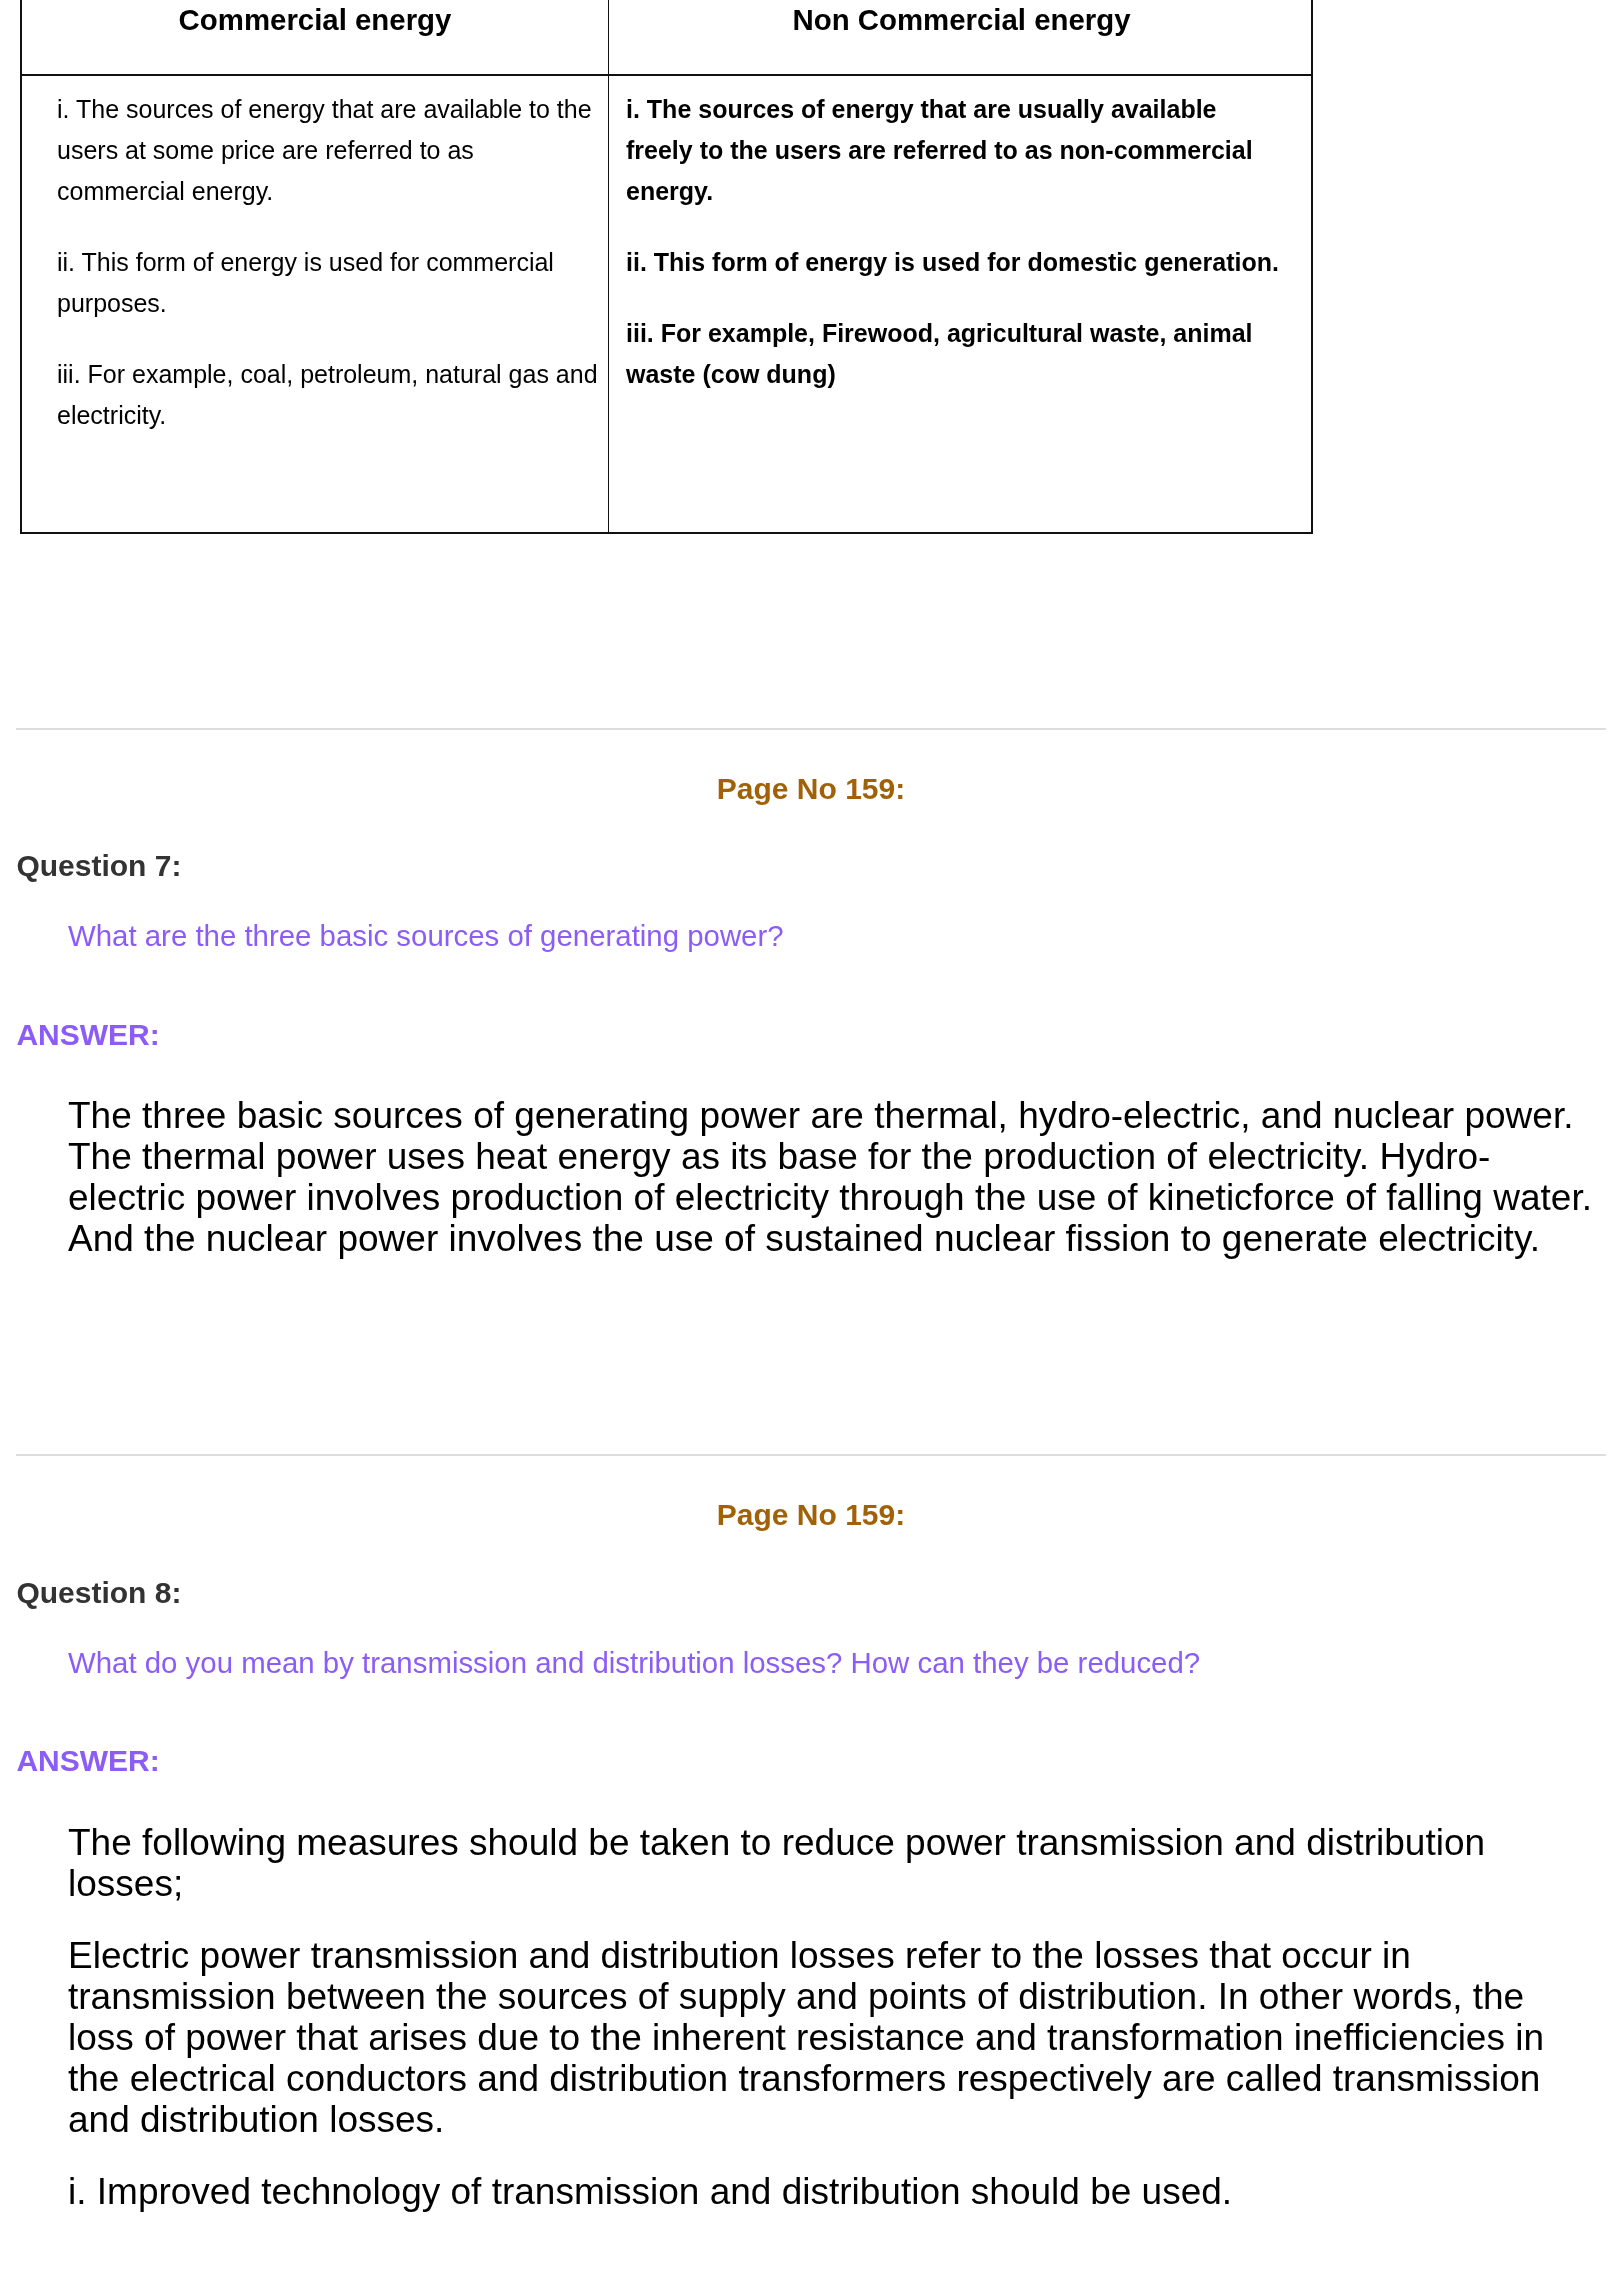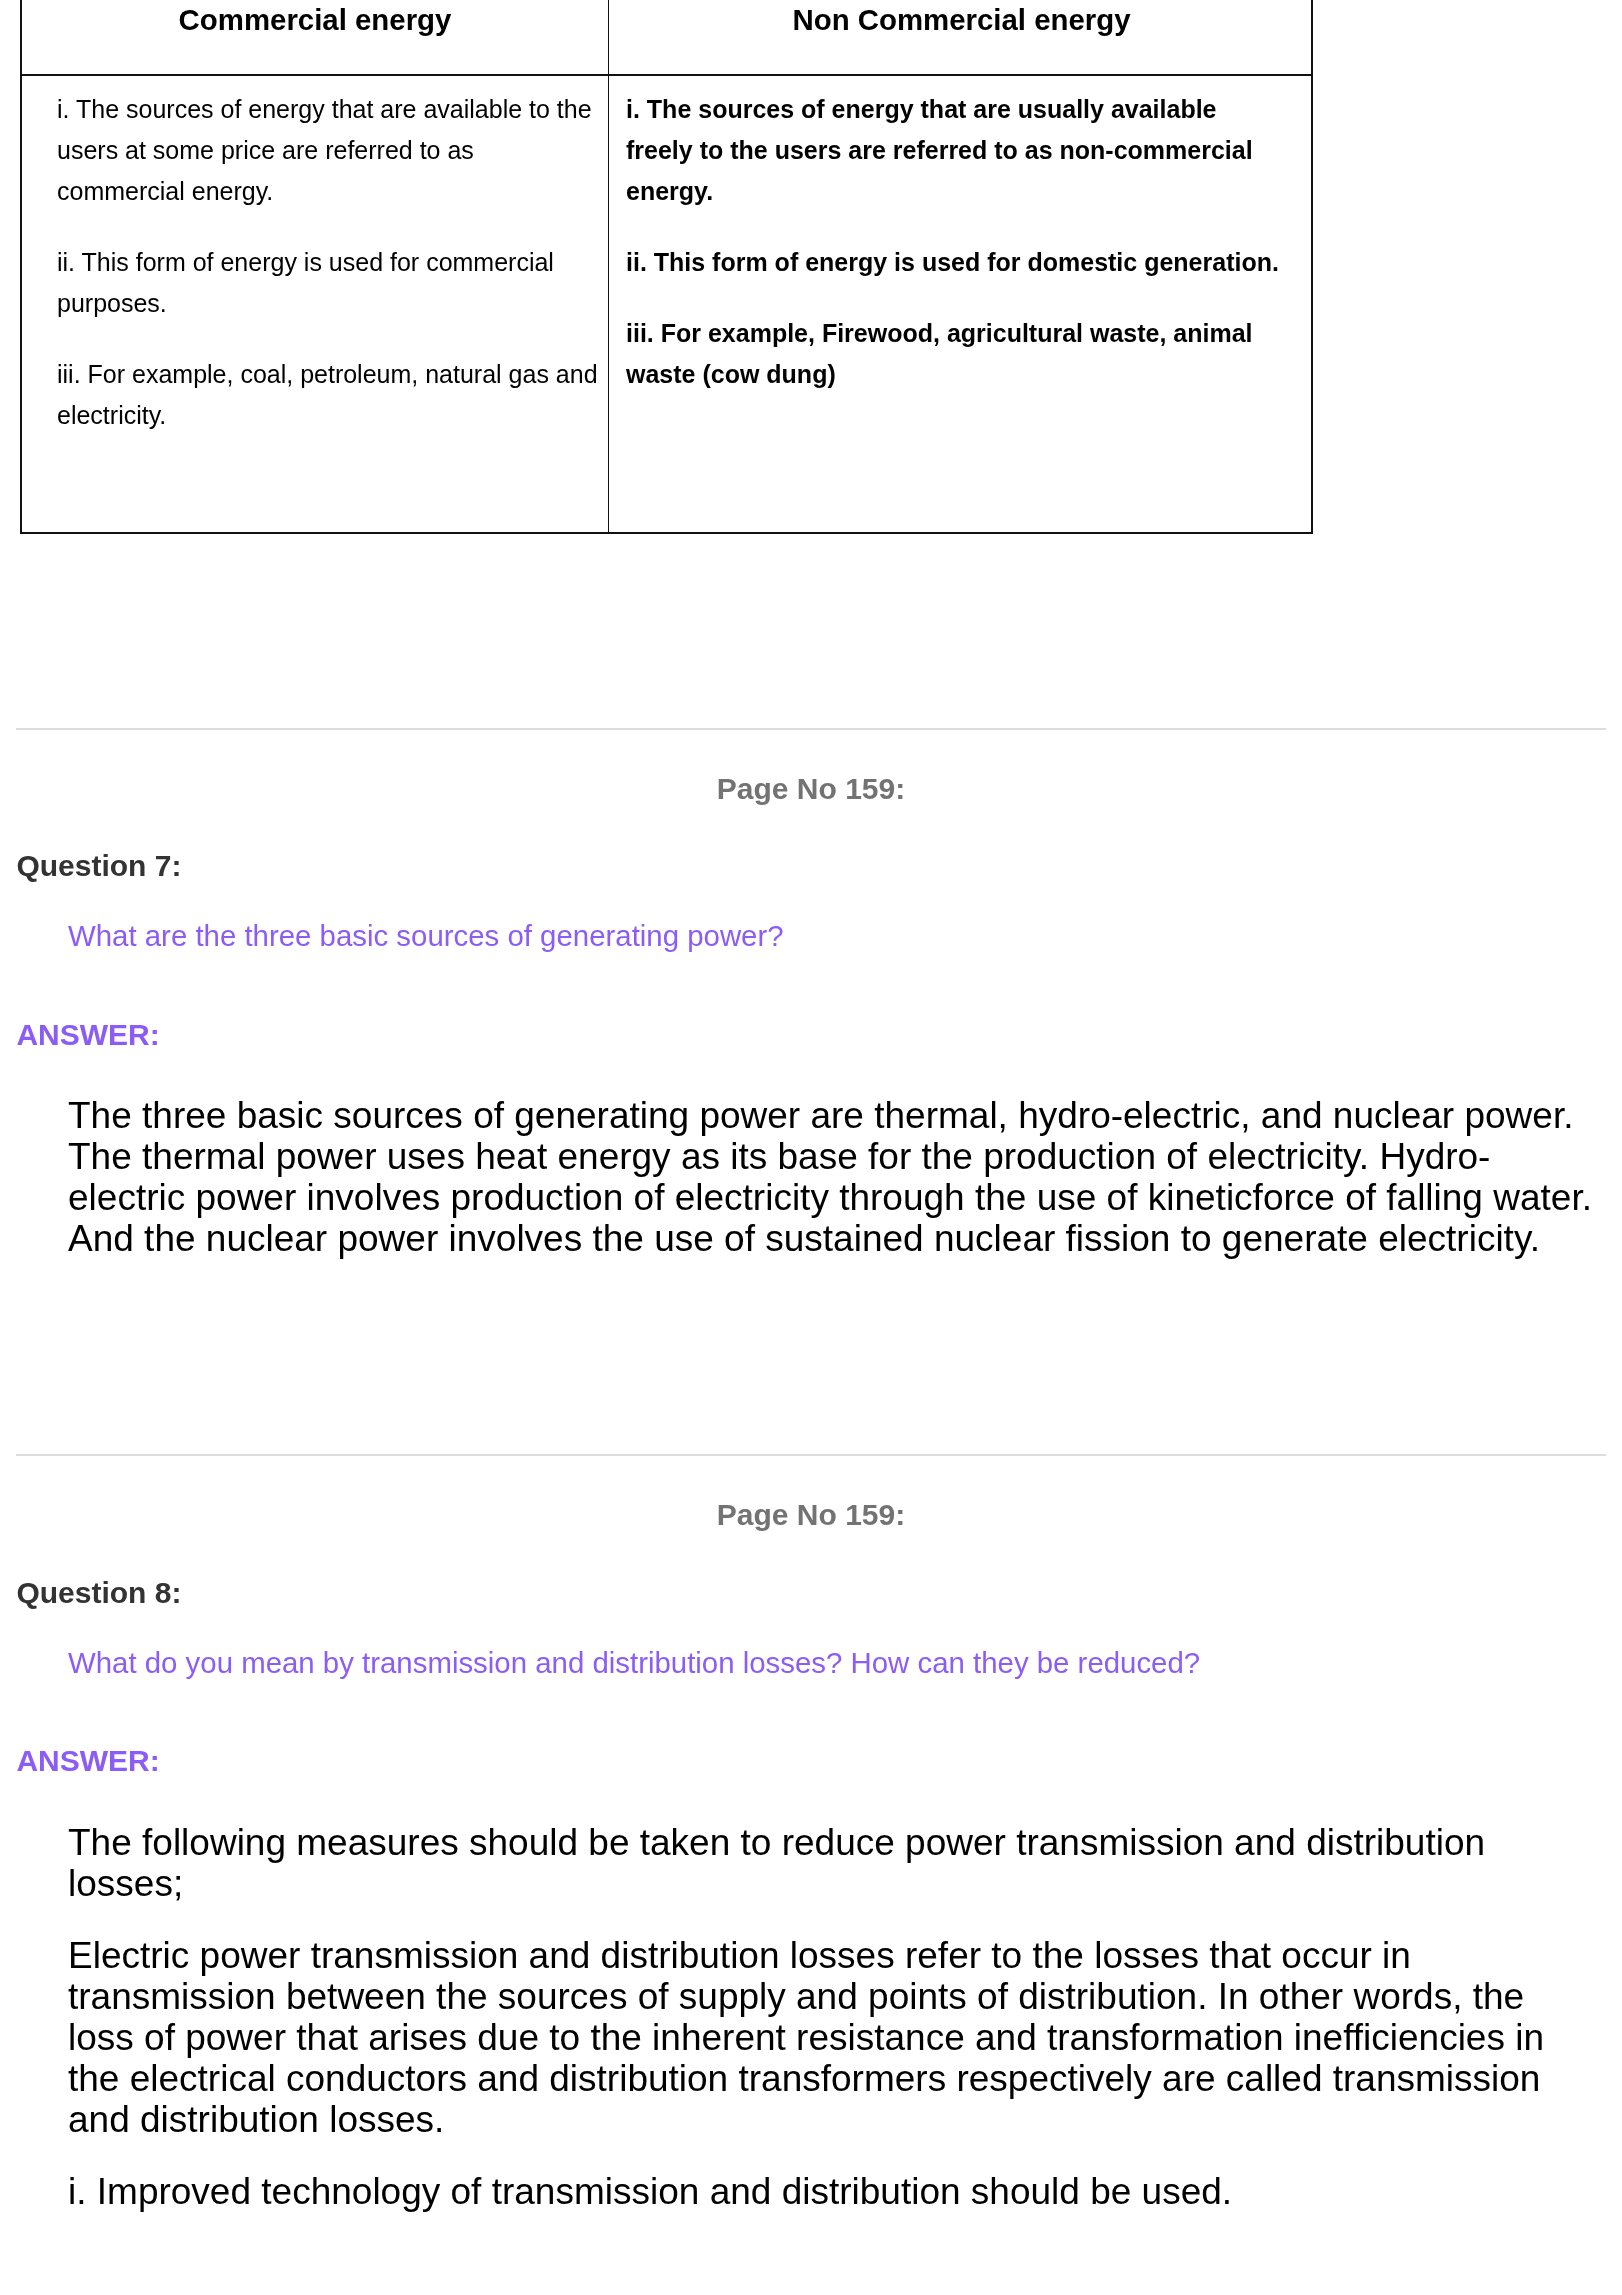--- a/index.html
+++ b/index.html
@@ -74,21 +74,21 @@
       background: #dddddd;
     }
     
     .page-no {
       position: absolute;
       left: 0;
       width: 1622px;
       text-align: center;
       font-weight: bold;
       font-size: 30px;
-      color: #737373;
+      color: #a16207;
     }
     .q-title {
       position: absolute;
       left: 16.4px;
       font-weight: bold;
       font-size: 30px;
       color: #333;
     }
     .q-text {
       position: absolute;

